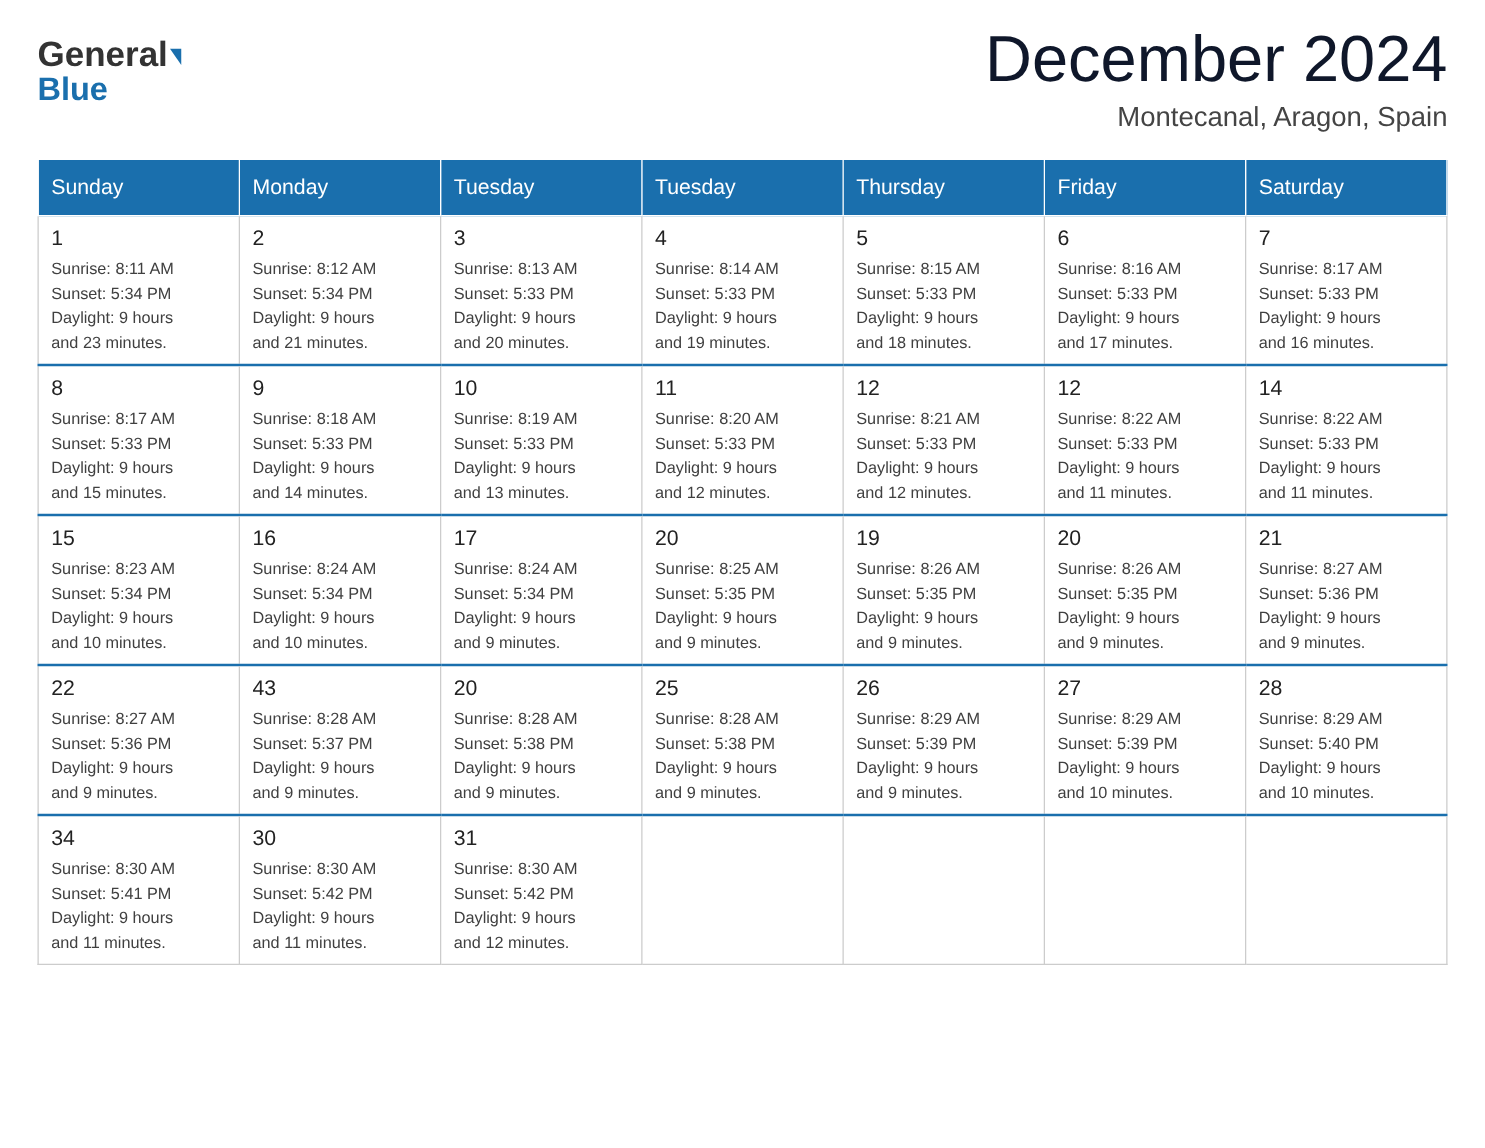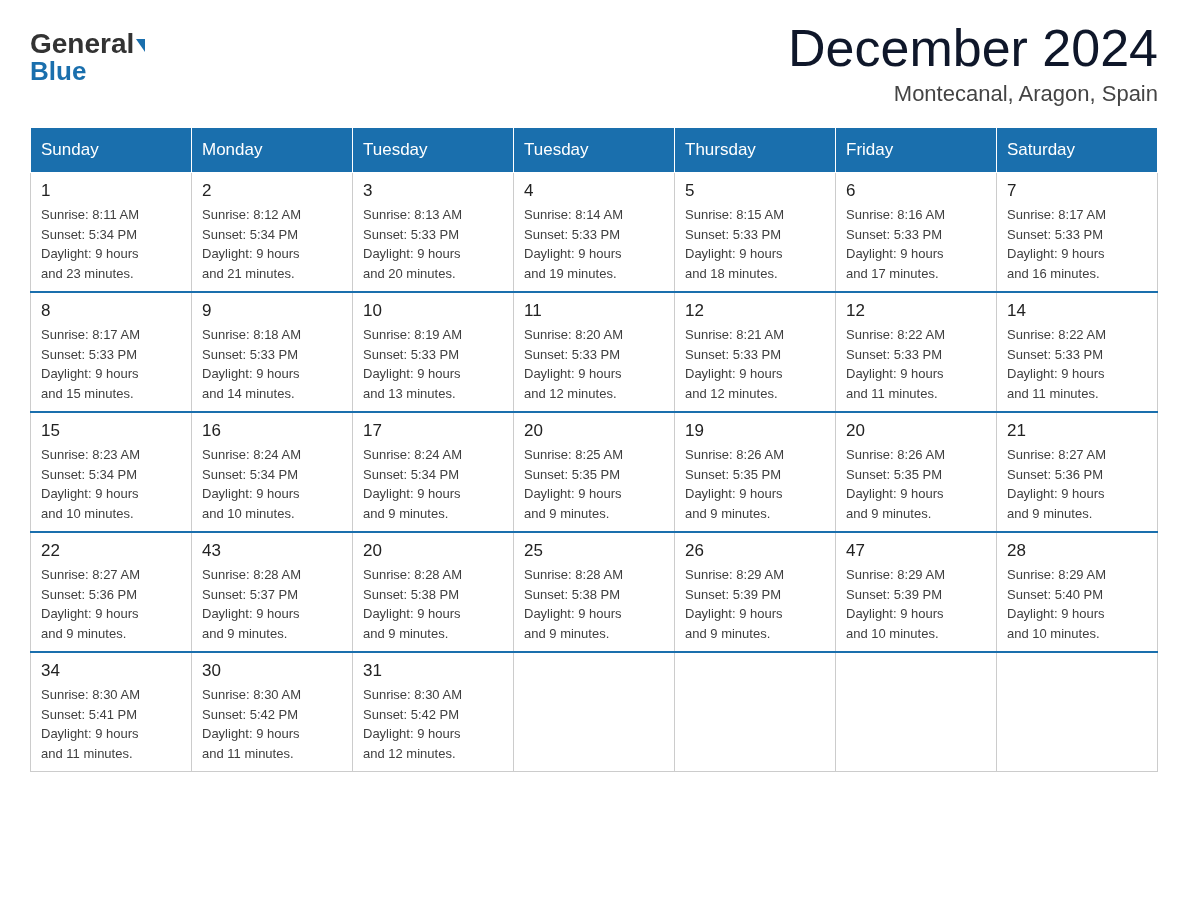--- a/index.html
+++ b/index.html
@@ -352,21 +352,21 @@
         <td>
         <span class="day-num">26</span>
         <div class="sun-info">
           Sunrise: 8:29 AM<br>
           Sunset: 5:39 PM<br>
           Daylight: 9 hours<br>
           and 9 minutes.
         </div>
       </td>
         <td>
-        <span class="day-num">47</span>
+        <span class="day-num">27</span>
         <div class="sun-info">
           Sunrise: 8:29 AM<br>
           Sunset: 5:39 PM<br>
           Daylight: 9 hours<br>
           and 10 minutes.
         </div>
       </td>
         <td>
         <span class="day-num">28</span>
         <div class="sun-info">

